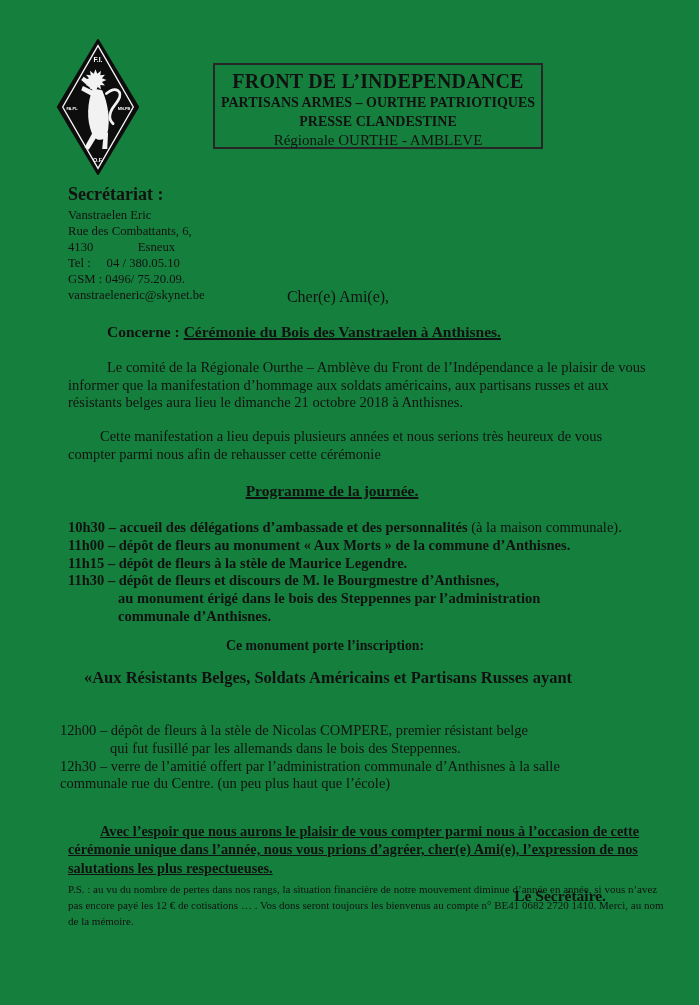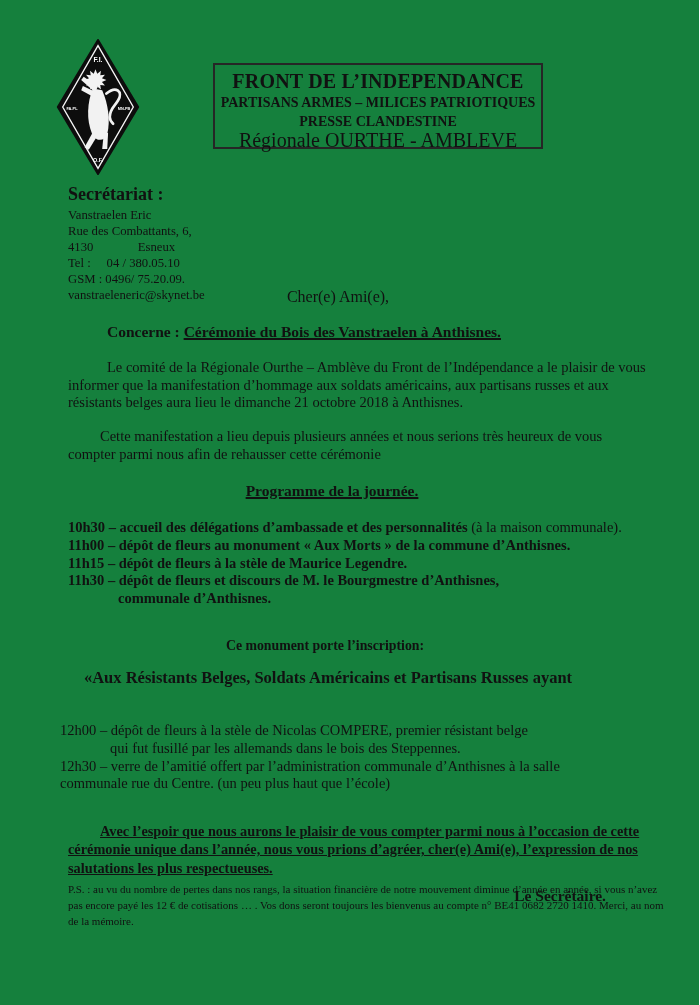--- a/index.html
+++ b/index.html
@@ -11,21 +11,21 @@
   
   .logo{left:56px;top:38px;width:84px;height:138px;}
   
   .header-box{
     left:213px;top:63px;width:330px;height:86px;border:2px solid #262626;
     box-sizing:border-box;text-align:center;padding-top:4px;
   }
   .hb1{font-size:20px;font-weight:bold;line-height:24px;letter-spacing:.2px;}
   .hb2{font-size:14px;font-weight:bold;line-height:19px;}
   .hb3{font-size:14px;font-weight:bold;line-height:19px;}
-  .hb4{font-size:20px;line-height:19px;}
+  .hb4{font-size:15px;line-height:19px;}
   
   .secretariat{left:68px;top:184px;}
   .sec-title{font-size:18px;font-weight:bold;line-height:21px;margin-bottom:2px;}
   .sec-line{font-size:12.7px;line-height:16px;white-space:pre-wrap;}
   
   .greeting{left:0;top:288px;width:676px;text-align:center;font-size:16px;font-weight:normal;}
   .subject{left:107px;top:323px;font-size:15.5px;font-weight:bold;}
   .subject .u{text-decoration:underline;text-decoration-thickness:1.5px;}
   .para1{left:68px;top:359px;width:585px;font-size:14.5px;line-height:17.7px;text-indent:39px;}
   .para2{left:68px;top:427px;width:585px;font-size:14.5px;line-height:18px;text-indent:32px;}
@@ -65,21 +65,21 @@
         <text x="50" y="28" font-size="8">F.I.</text>
         <text x="19" y="85" font-size="4.6">FA-PL</text>
         <text x="81" y="85" font-size="4.6">MN-PB</text>
         <text x="50" y="147" font-size="6.5">O.F.</text>
       </g>
     </svg>
   </div>
 
   <div class="abs header-box">
     <div class="hb1">FRONT DE L’INDEPENDANCE</div>
-    <div class="hb2">PARTISANS ARMES – MILICES PATRIOTIQUES</div>
+    <div class="hb2">PARTISANS ARMES – OURTHE PATRIOTIQUES</div>
     <div class="hb3">PRESSE CLANDESTINE</div>
     <div class="hb4">Régionale OURTHE - AMBLEVE</div>
   </div>
 
   <div class="abs secretariat">
     <div class="sec-title">Secrétariat :</div>
     <div class="sec-line">Vanstraelen Eric</div>
     <div class="sec-line">Rue des Combattants, 6,</div>
     <div class="sec-line">4130              Esneux</div>
     <div class="sec-line">Tel :     04 / 380.05.10</div>
@@ -99,20 +99,21 @@
 
   <div class="abs prog-title">
     <span class="u">Programme de la journée.</span>
   </div>
 
   <div class="abs prog">
     <div class="line"><span>10h30 – accueil des délégations d’ambassade et des personnalités</span><span class="reg"> (à la maison communale).</span></div>
     <div class="line"><span>11h00 – dépôt de fleurs au monument « Aux Morts » de la commune d’Anthisnes.</span></div>
     <div class="line"><span>11h15 – dépôt de fleurs à la stèle de Maurice Legendre.</span></div>
     <div class="line"><span>11h30 – dépôt de fleurs et discours de M. le Bourgmestre d’Anthisnes,</span></div>
+    <div class="line indent"><span>au monument érigé dans le bois des Steppennes par l’administration</span></div>
     <div class="line indent"><span>communale d’Anthisnes.</span></div>
   </div>
 
   <div class="abs insc-intro">Ce monument porte l’inscription:</div>
   <div class="abs insc">
     <div>«Aux Résistants Belges, Soldats Américains et Partisans Russes ayant</div>
   </div>
 
   <div class="abs prog prog2">
     <div class="line"><span>12h00 – dépôt de fleurs à la stèle de Nicolas COMPERE, premier résistant belge</span></div>

